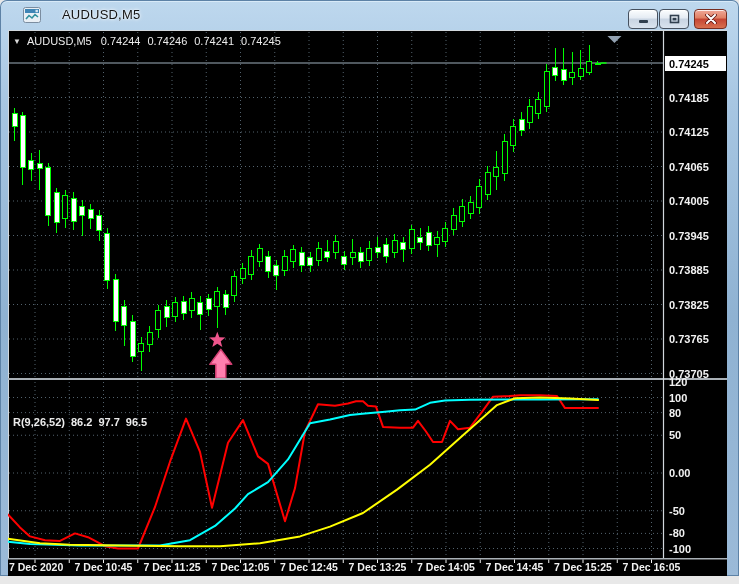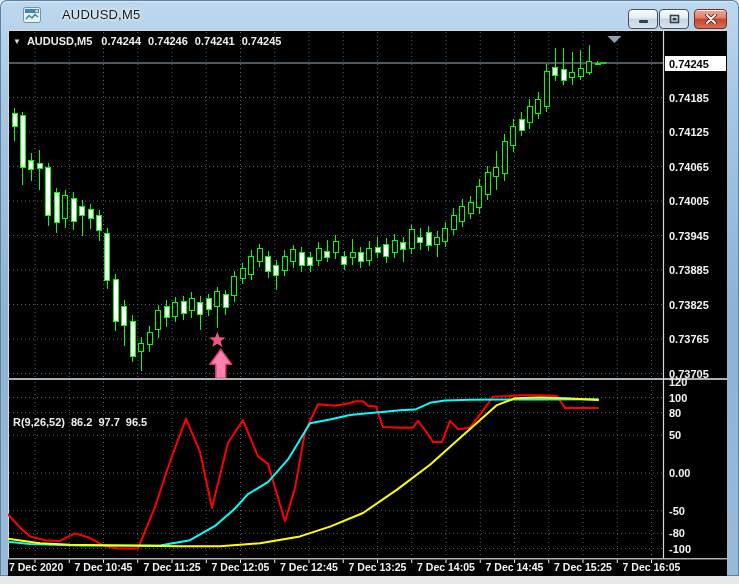--- a/index.html
+++ b/index.html
@@ -15,21 +15,21 @@
     position:absolute;left:62px;top:7px;font-size:13px;color:#151515;
     text-shadow:0 0 4px #ffffff,0 0 2px #ffffff;letter-spacing:0.2px;
   }
   .winbtn{position:absolute;top:9px;height:18px;border-radius:4px;border:1px solid #45505e;
     box-shadow:inset 0 1px 0 rgba(255,255,255,0.8);display:flex;align-items:center;justify-content:center;}
   .btn-silver{background:linear-gradient(180deg,#fbfdfe 0%,#e4ebf3 45%,#c8d4e2 50%,#d9e3ee 100%);}
   .btn-min{right:81px;width:28px;}
   .btn-max{right:50px;width:28px;}
   .btn-close{right:12px;width:31px;background:linear-gradient(180deg,#f0a899 0%,#e07f63 45%,#c44433 50%,#d8704f 100%);border-color:#772d20;}
   .client{position:absolute;left:8px;top:30px;width:719px;height:546px;background:#000;}
-  .overlay{position:absolute;color:#ececec;font-size:11px;font-weight:700;white-space:nowrap;}
+  .overlay{position:absolute;color:#ececec;font-size:11px;font-weight:400;white-space:nowrap;}
   .ohlc-header{left:5px;top:5px;}
   .ohlc-header .marker{font-size:8px;color:#dadada;margin-right:6px;vertical-align:1px;}
   .ohlc-header span.val{margin-left:7px;}
   .ohlc-header span.sym{margin-right:2px;}
   .indicator-header{left:5px;top:353px;font-weight:600;margin-top:33px;}
   .indicator-header span.val{margin-left:6px;}
   svg text{font-family:"Liberation Sans",sans-serif;}
 </style>
 </head>
 <body>

